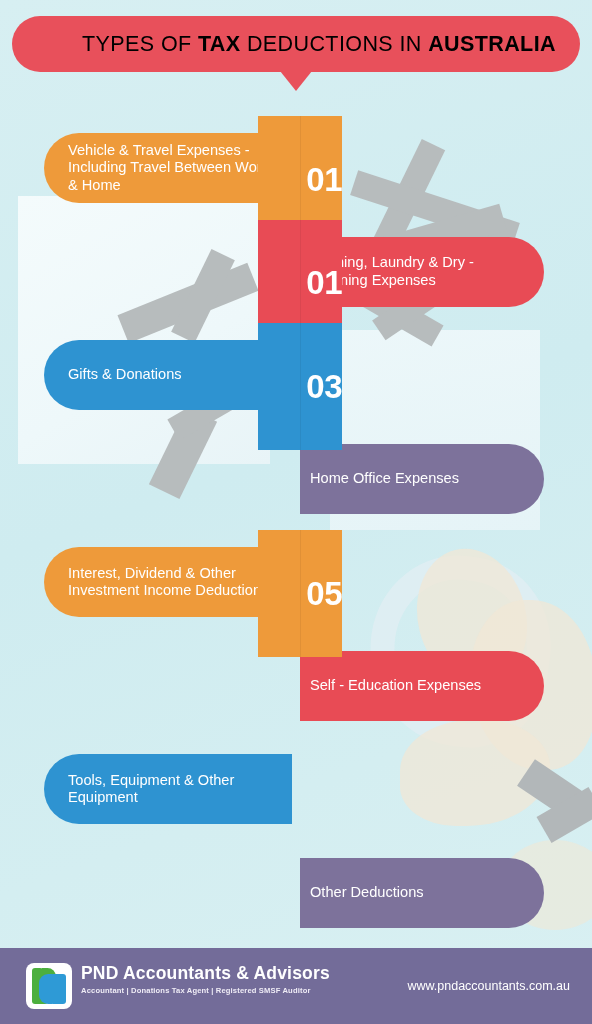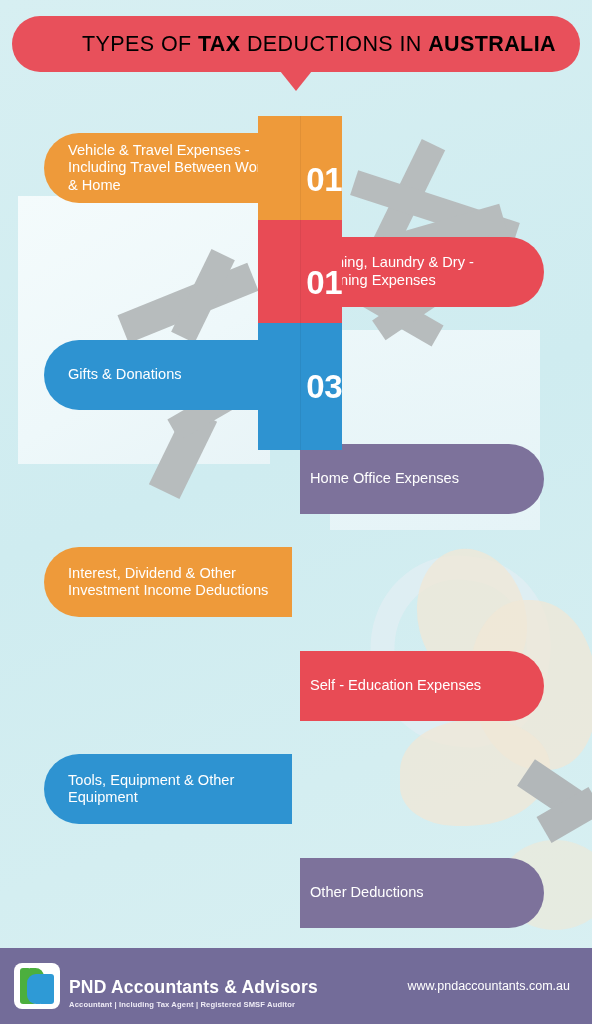--- a/index.html
+++ b/index.html
@@ -259,22 +259,22 @@
     bottom: 0;
     width: 592px;
     height: 76px;
     background: #736c99;
     display: flex;
     align-items: center;
   }
 
   .logo-wrap {
     display: flex;
-    align-items: flex-end;
-    margin-left: 14px;
+    align-items: flex-start;
+    margin-left: 26px;
   }
 
   .logo-mark {
     width: 46px;
     height: 46px;
     background: #ffffff;
     border-radius: 8px;
     position: relative;
     overflow: hidden;
     flex: none;
@@ -399,20 +399,23 @@
       </div>
       <div class="row c-purple" style="top: 310.5px;">
         <div class="pill right">
           <div class="pill-label">Home Office Expenses</div>
         </div>
       </div>
       <div class="row c-orange" style="top: 414px;">
         <div class="pill left">
           <div class="pill-label">Interest, Dividend &amp; Other Investment Income Deductions</div>
         </div>
+        <div class="num-block">
+          <div class="num">05</div>
+        </div>
       </div>
       <div class="row c-red" style="top: 517.5px;">
         <div class="pill right">
           <div class="pill-label">Self - Education Expenses</div>
         </div>
       </div>
       <div class="row c-blue" style="top: 621px;">
         <div class="pill left">
           <div class="pill-label">Tools, Equipment &amp; Other Equipment</div>
         </div>
@@ -425,19 +428,19 @@
     </div>
 
   <div class="footer">
     <div class="logo-wrap">
       <div class="logo-mark">
         <div class="logo-green"></div>
         <div class="logo-blue"></div>
       </div>
       <div class="logo-text">
         <div class="logo-name">PND Accountants &amp; Advisors</div>
-        <div class="logo-tagline">Accountant | Including Tax Agent | Registered SMSF Auditor</div>
+        <div class="logo-tagline">Accountant | Donations Tax Agent | Registered SMSF Auditor</div>
       </div>
     </div>
     <div class="footer-url">www.pndaccountants.com.au</div>
   </div>
 
 </div>
 
 </body></html>

